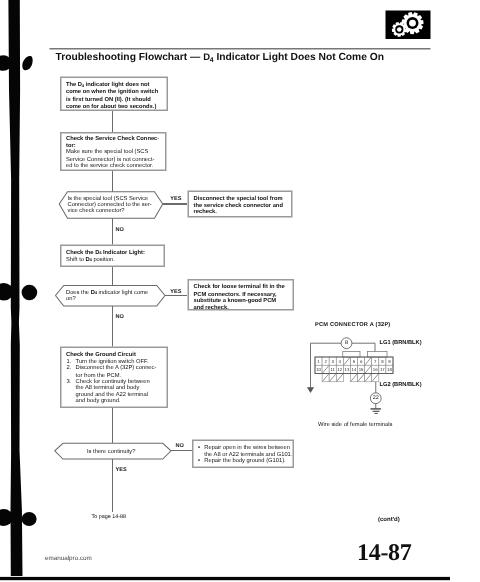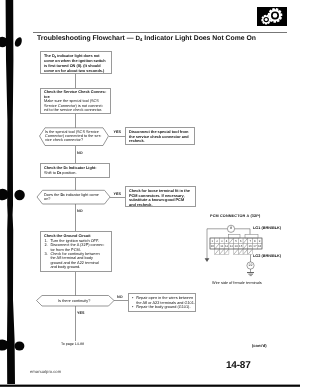--- a/index.html
+++ b/index.html
@@ -16,21 +16,21 @@
   .logo{position:absolute;left:257px;top:7px;width:30px;height:19px;background:#000;}
 
   .box{position:absolute;border:0.7px solid #9a9a9a;background:#fff;box-sizing:border-box;}
   .t{font-size:3.85px;line-height:4.45px;white-space:nowrap;}
   .b{font-weight:bold;}
   .lbl{position:absolute;font-size:3.7px;font-weight:bold;color:#111;}
   svg.flow{position:absolute;left:0;top:0;width:300px;height:388px;overflow:visible;}
   .hextext{position:absolute;font-size:3.85px;line-height:4.45px;white-space:nowrap;}
 
   .wm{position:absolute;left:30px;top:369px;font-size:4.2px;color:#444;}
-  .pgnum{position:absolute;left:226px;top:360px;font-size:10px;font-weight:bold;letter-spacing:-.2px;}
+  .pgnum{position:absolute;left:238px;top:360px;font-size:16px;font-weight:bold;letter-spacing:-.2px;font-family:Liberation Serif, serif;}
   .contd{position:absolute;left:252px;top:343px;font-size:4px;font-weight:bold;}
   .conn-title{position:absolute;font-size:3.75px;font-weight:bold;letter-spacing:.15px;}
   .conn-cap{position:absolute;font-size:3.85px;}
   .conn-lbl{position:absolute;font-size:3.8px;font-weight:bold;}
   .topage{position:absolute;font-size:3.6px;}
   .d4{display:inline-block;position:relative;white-space:nowrap;line-height:1;
       font-weight:bold;letter-spacing:-0.1px;}
   .d4d{font-size:1em;}
   .d4s{font-size:0.72em;position:relative;top:0.18em;left:-0.02em;}
   .title .d4{font-size:0.92em;}

